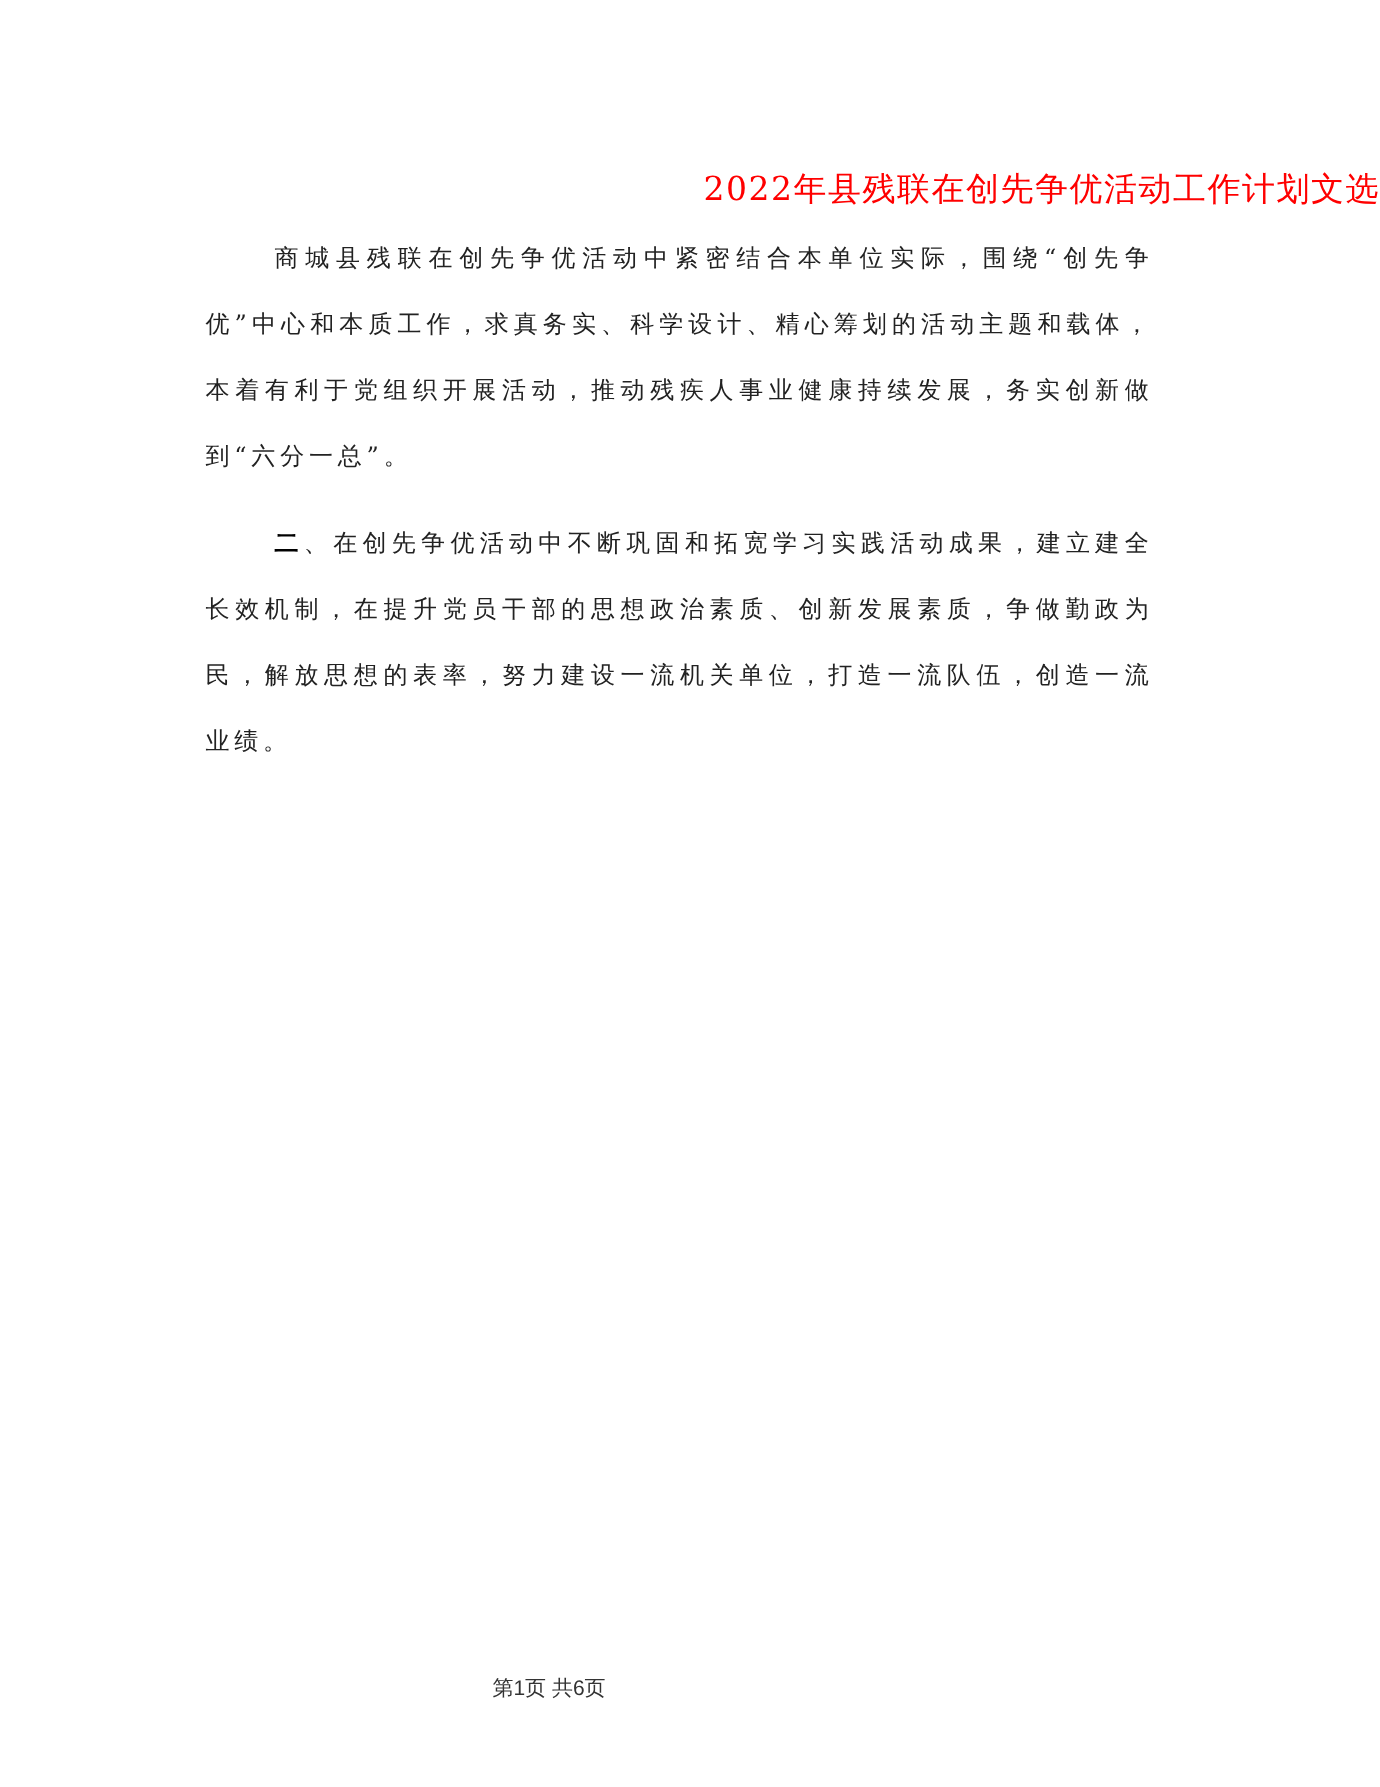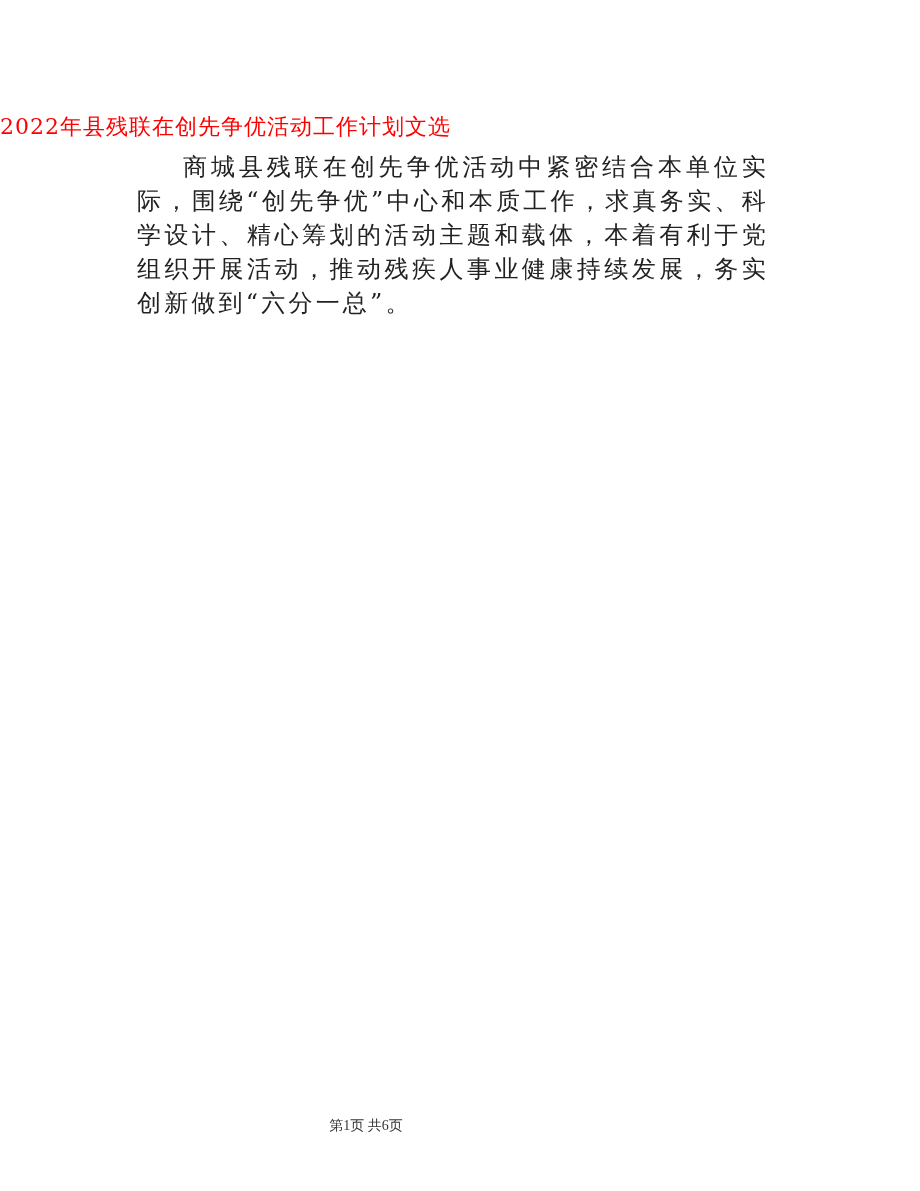--- a/index.html
+++ b/index.html
@@ -18,63 +18,64 @@
     .page {
       position: absolute;
       left: 0; top: 0;
       width: 920px; height: 1191px;
     }
     .title {
       position: absolute;
       left: 0;
       top: 112px;
       width: 920px;
-      text-align: left;
+      text-align: right;
       font-size: 22px;
       line-height: 30px;
       color: #ff0000;
       letter-spacing: 1px;
       font-family: "DejaVu Serif", "Liberation Serif", serif;
     }
     .body-text {
       position: absolute;
       left: 137px;
       top: 150px;
       width: 632px;
     }
     .para {
       margin: 0 0 14px 0;
-      font-size: 24px;
-      line-height: 34px;
+      font-size: 16px;
+      line-height: 44px;
       letter-spacing: 3.2px;
       text-indent: 46px;
       text-align: justify;
       color: #222222;
       font-family: "DejaVu Serif", "Liberation Serif", serif;
       word-break: break-all;
     }
     .para .lead {
       font-weight: bold;
       color: #000;
     }
     .footer {
       position: absolute;
       left: 0;
       top: 1117px;
       width: 732px;
       text-align: center;
       font-size: 14px;
       color: #333333;
-      font-family: Liberation Serif, serif;
+      font-family: Liberation Sans, sans-serif;
     }
   </style>
 </head>
 <body>
 
 <div class="page">
   <div class="title">2022年县残联在创先争优活动工作计划文选</div>
 
   <div class="body-text">
     <p class="para"><span class="lead"></span><span>商城县残联在创先争优活动中紧密结合本单位实际，围绕“创先争优”中心和本质工作，求真务实、科学设计、精心筹划的活动主题和载体，本着有利于党组织开展活动，推动残疾人事业健康持续发展，务实创新做到“六分一总”。</span></p>
+    <p class="para"><span class="lead">二</span><span>、在创先争优活动中不断巩固和拓宽学习实践活动成果，建立建全长效机制，在提升党员干部的思想政治素质、创新发展素质，争做勤政为民，解放思想的表率，努力建设一流机关单位，打造一流队伍，创造一流业绩。</span></p>
   </div>
 
   <div class="footer">第1页 共6页</div>
 </div>
 
 </body></html>

